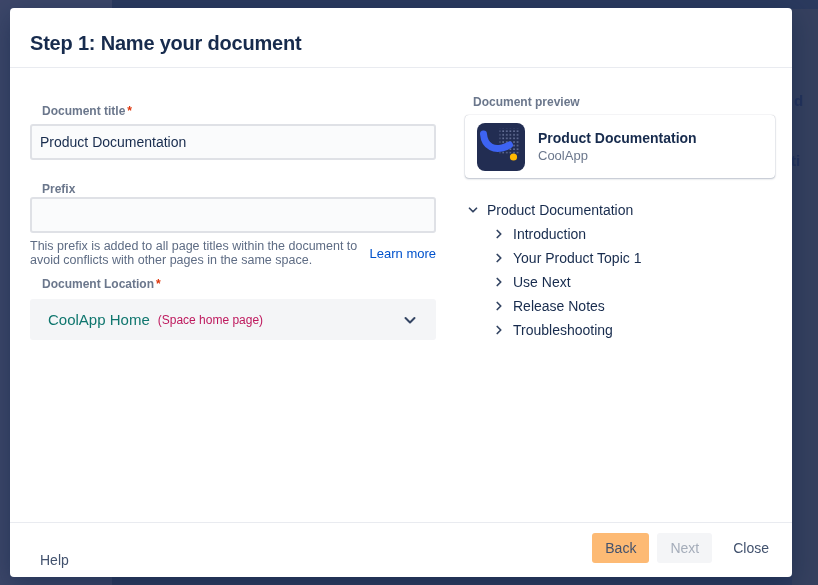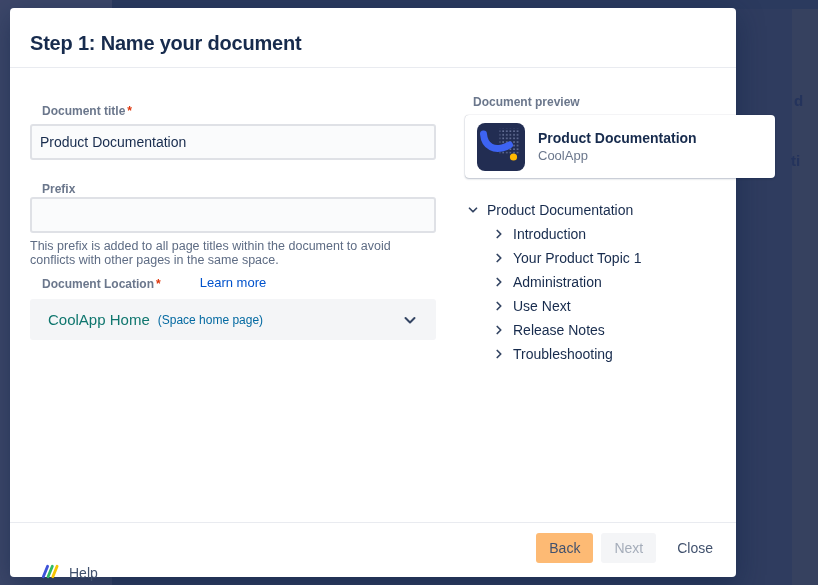--- a/index.html
+++ b/index.html
@@ -13,21 +13,21 @@
   
   .backdrop-band { position:absolute; left:0; top:0; width:112px; height:585px; background:#3D4769; }
   .backdrop-topstrip { position:absolute; left:112px; top:0; width:706px; height:9px; background:#2B3A5E; }
   .backdrop-right { position:absolute; left:792px; top:9px; width:26px; height:576px; background:#36415F; }
   .frag { position:absolute; color:#24335C; font-weight:700; font-size:15px; }
   .frag-a { left:794px; top:92px; }
   .frag-b { left:791px; top:152px; }
 
   
   .modal {
-    position:absolute; left:10px; top:8px; width:726px; height:569px;
+    position:absolute; left:10px; top:8px; width:782px; height:569px;
     background:#FFFFFF; border-radius:4px;
     box-shadow:0 8px 28px rgba(9,30,66,0.45);
   }
   .modal-title {
     position:absolute; left:20px; top:24px;
     font-size:20px; font-weight:700; color:#172B4D; letter-spacing:-0.2px;
   }
   .header-divider { position:absolute; left:0; top:59px; width:100%; height:1px; background:#E9EBF0; }
   .footer-divider { position:absolute; left:0; top:514px; width:100%; height:1px; background:#E9EBF0; }
 
@@ -44,32 +44,32 @@
   .text-input {
     position:absolute; left:20px; width:406px; height:36px;
     border:2px solid #DFE1E6; border-radius:3px; background:#FAFBFC;
     font-family:inherit; font-size:14px; color:#172B4D; padding:0 8px; outline:none;
   }
   .inp-title { top:116px; }
   .inp-prefix { top:189px; }
 
   .help-row {
     position:absolute; left:20px; top:231px; width:406px;
-    display:flex; align-items:center; gap:8px;flex-direction:column;
+    display:flex; align-items:center; gap:8px;
   }
   .help-text { flex:1; font-size:12.5px; line-height:14px; color:#5E6C84; }
   .learn-more { font-size:13px; color:#0052CC; text-decoration:none; white-space:nowrap; cursor:pointer; }
 
   .select {
     position:absolute; left:20px; top:291px; width:406px; height:41px;
     background:#F4F5F7; border-radius:3px; display:flex; align-items:center;
     padding:0 16px 0 18px; cursor:pointer;
   }
   .select-value { font-size:15px; color:#0f766e; }
-  .select-hint { font-size:12px; color:#0369a1; margin-left:8px; }
+  .select-hint { font-size:12px; color:#be185d; margin-left:8px; }
   .select-chevron { margin-left:auto; display:flex; }
 
   
   .preview-label { position:absolute; left:455px; top:87px; font-size:12px; font-weight:700; color:#6B778C;padding-left:8px; }
   .preview-card {
     position:absolute; left:455px; top:107px; width:310px; height:63px;
     background:#fff; border-radius:4px;
     box-shadow:0 1px 2px rgba(9,30,66,0.25), 0 0 1px rgba(9,30,66,0.31);
     display:flex; align-items:center; padding:0 12px; gap:13px;
   }
@@ -77,22 +77,22 @@
   .card-title { font-size:14px; font-weight:700; color:#172B4D; line-height:18px; }
   .card-subtitle { font-size:13px; color:#6B778C; line-height:17px; }
 
   .tree { position:absolute; left:455px; top:190px; width:312px; }
   .tree-row { display:flex; align-items:center; height:24px; font-size:14px; color:#172B4D; cursor:pointer; }
   .tree-row .chev { width:16px; height:16px; flex:0 0 16px; display:flex; align-items:center; justify-content:center; margin-right:6px; }
   .tree-children { margin-left:26px; }
 
   
   .help-btn {
-    position:absolute; left:30px; top:551px; height:22px;
-    display:flex; align-items:flex-end; gap:10px; cursor:pointer;
+    position:absolute; left:30px; top:534px; height:22px;
+    display:flex; align-items:center; gap:10px; cursor:pointer;flex-direction:column;
   }
   .help-label { font-size:14px; color:#42526E; }
   .footer-buttons {
     position:absolute; right:10px; top:525px; height:30px;
     display:flex; align-items:center; gap:8px;
   }
   .btn {
     height:30px; border:none; border-radius:3px; padding:0 13px;
     font-family:inherit; font-size:14px; font-weight:500; cursor:pointer;
     display:flex; align-items:center;
@@ -186,28 +186,20 @@
             </svg>
           </span>
         <span>Your Product Topic 1</span>
       </div>
       <div class="tree-row">
         <span class="chev">
             <svg width="14" height="14" viewBox="0 0 16 16">
               <path d="M6 4 L10 8 L6 12" fill="none" stroke="#344563" stroke-width="2" stroke-linecap="round" stroke-linejoin="round"></path>
             </svg>
           </span>
-        <span>Administration</span>
-      </div>
-      <div class="tree-row">
-        <span class="chev">
-            <svg width="14" height="14" viewBox="0 0 16 16">
-              <path d="M6 4 L10 8 L6 12" fill="none" stroke="#344563" stroke-width="2" stroke-linecap="round" stroke-linejoin="round"></path>
-            </svg>
-          </span>
         <span>Use Next</span>
       </div>
       <div class="tree-row">
         <span class="chev">
             <svg width="14" height="14" viewBox="0 0 16 16">
               <path d="M6 4 L10 8 L6 12" fill="none" stroke="#344563" stroke-width="2" stroke-linecap="round" stroke-linejoin="round"></path>
             </svg>
           </span>
         <span>Release Notes</span>
       </div>

